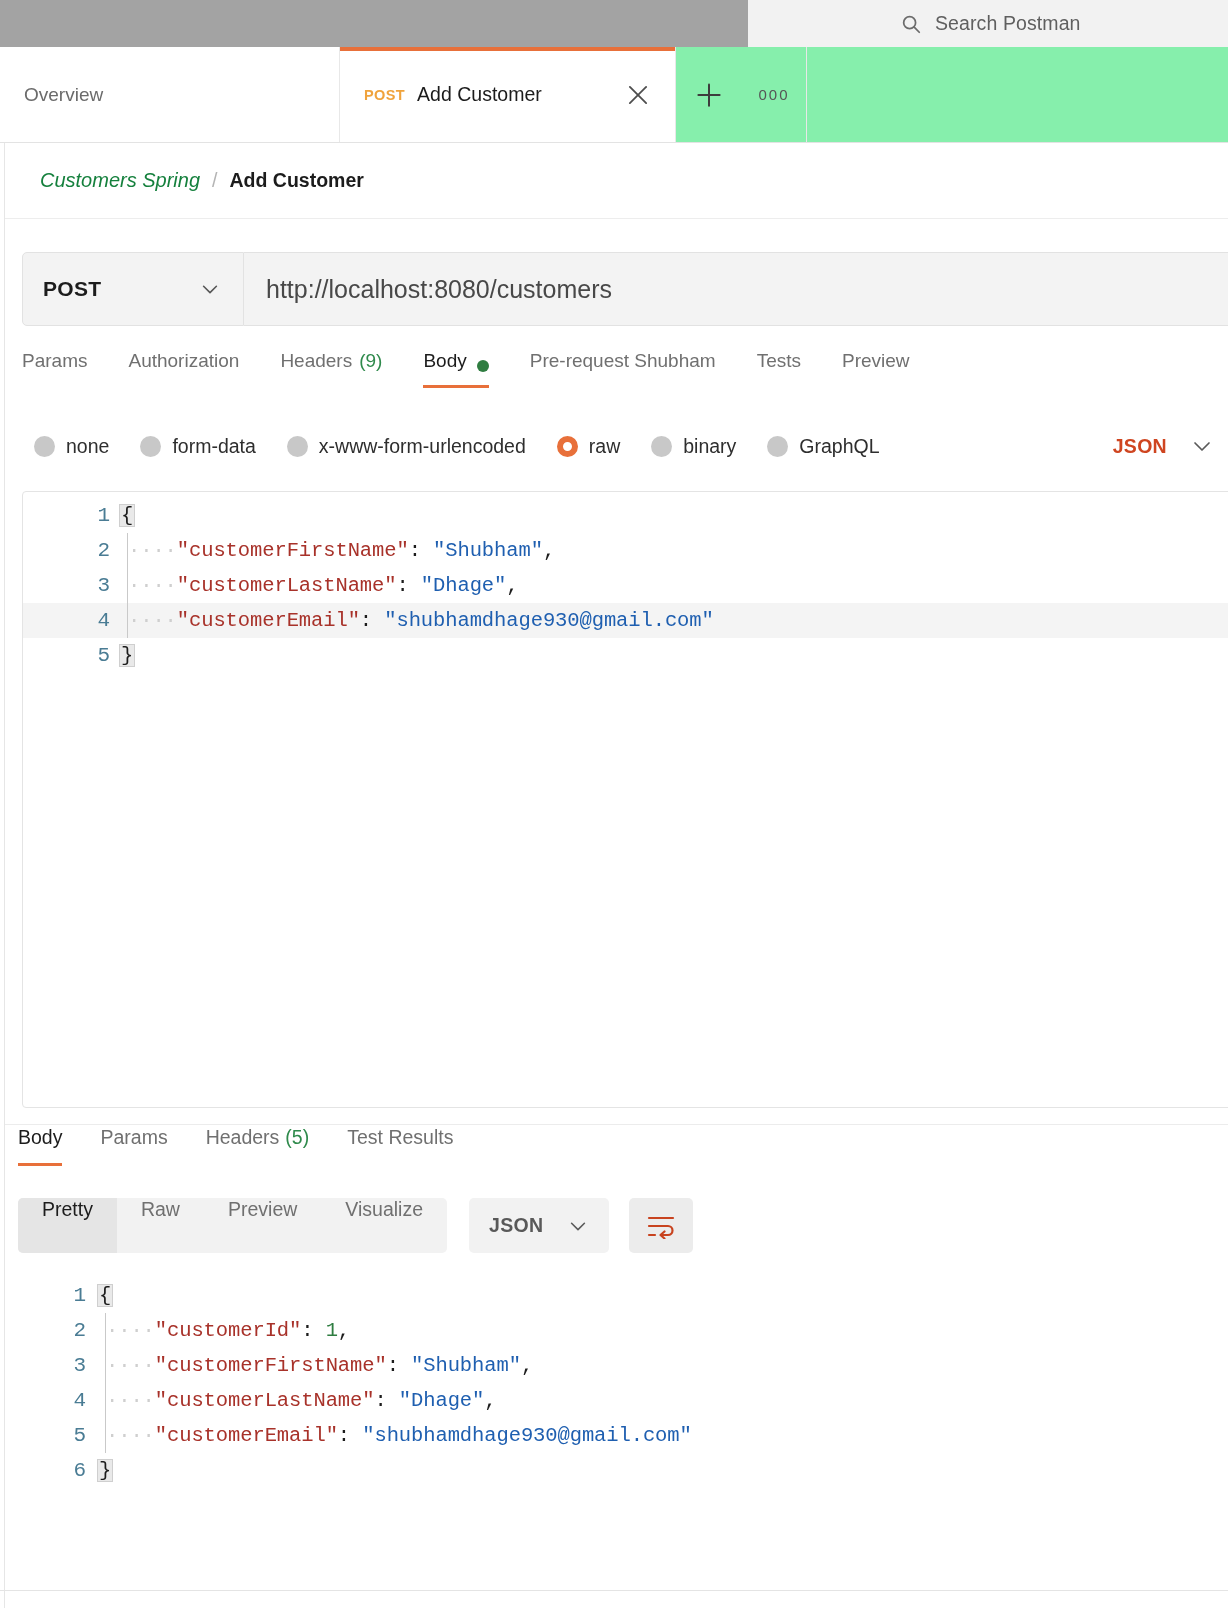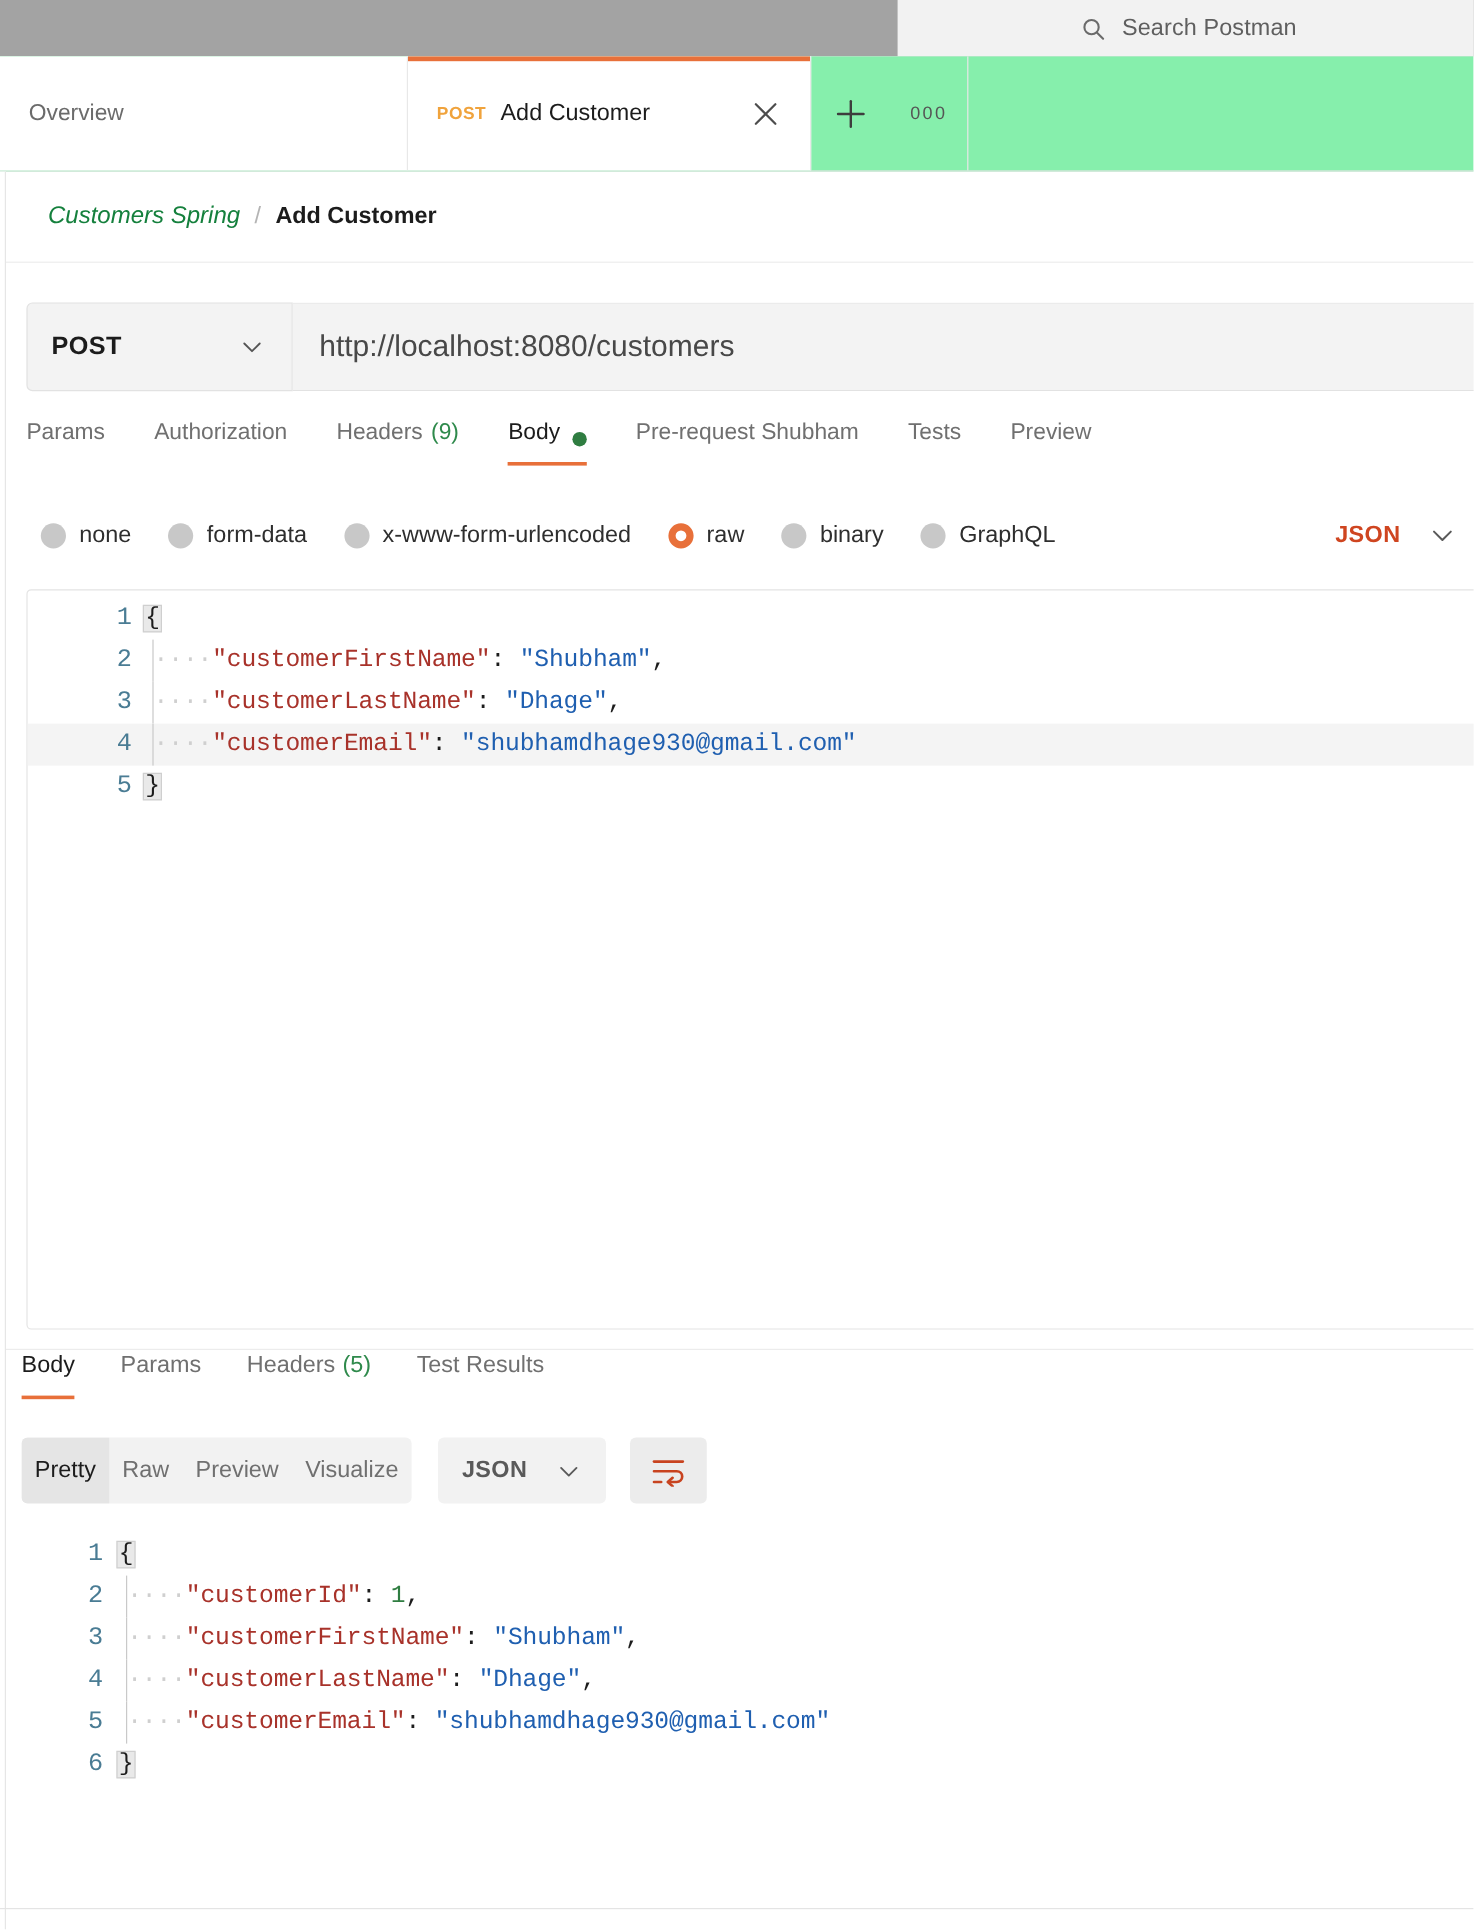--- a/index.html
+++ b/index.html
@@ -152,21 +152,21 @@
   }
   .respline { position: absolute; left: 5px; top: 1124px; width: 1223px; height: 1px; background: #ececec; }
   .rsp { position: relative; font-size: 19.5px; color: #707070; padding-bottom: 17px; margin-right: 38px; white-space: nowrap; }
   .rsp.sel { color: #1c1c1c; }
   .rsp.sel::after { content: ""; position: absolute; left: 0; right: 0; bottom: 0; height: 3px; background: #e8703a; }
   .rsp .count { color: #2f8a4c; margin-left: 6px; }
 
   .resp-toolbar { position: absolute; left: 18px; top: 1198px; width: 1210px; height: 55px; display: flex; align-items: center; }
   .seg { display: flex; background: #f2f2f2; border-radius: 5px; overflow: hidden; height: 55px; }
   .seg .sg {
-    display: flex; align-items: center; justify-content: center; padding: 0 11px;
+    display: flex; justify-content: center; padding: 0 24px;
     font-size: 19.5px; color: #707070;
   }
   .seg .sg.sel { background: #e5e5e5; color: #1c1c1c; }
   .fmt-sel {
     margin-left: 22px; height: 55px; background: #f2f2f2; border-radius: 5px;
     display: flex; align-items: center; padding: 0 20px;
   }
   .fmt-sel .ftext { font-size: 19.5px; font-weight: 700; color: #595959; letter-spacing: .3px; }
   .fmt-sel .chev { width: 22px; height: 22px; color: #5a5a5a; margin-left: 24px; }
   .fmt-sel .chev svg { display:block; width:22px; height:22px; }

